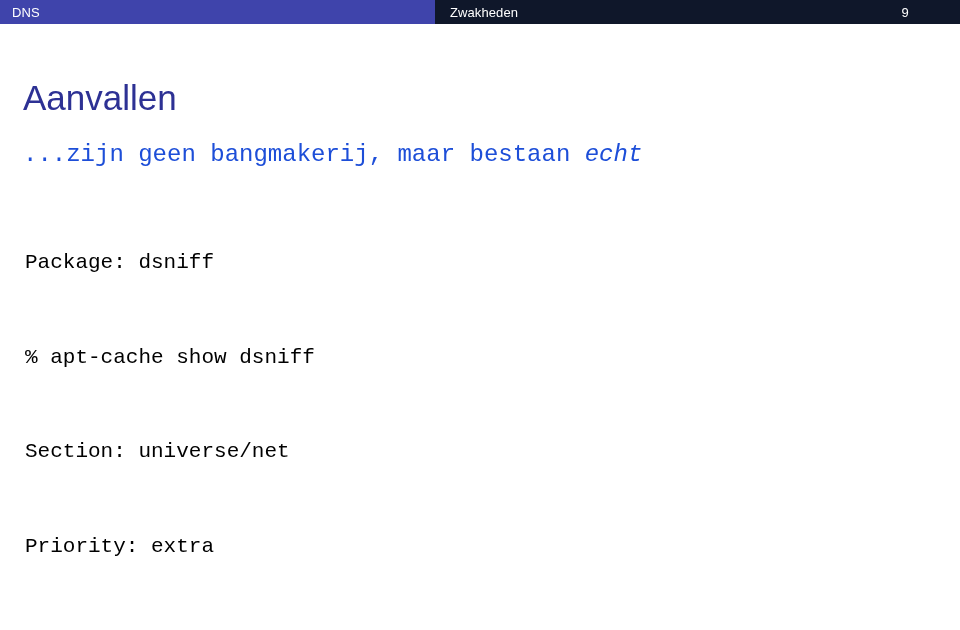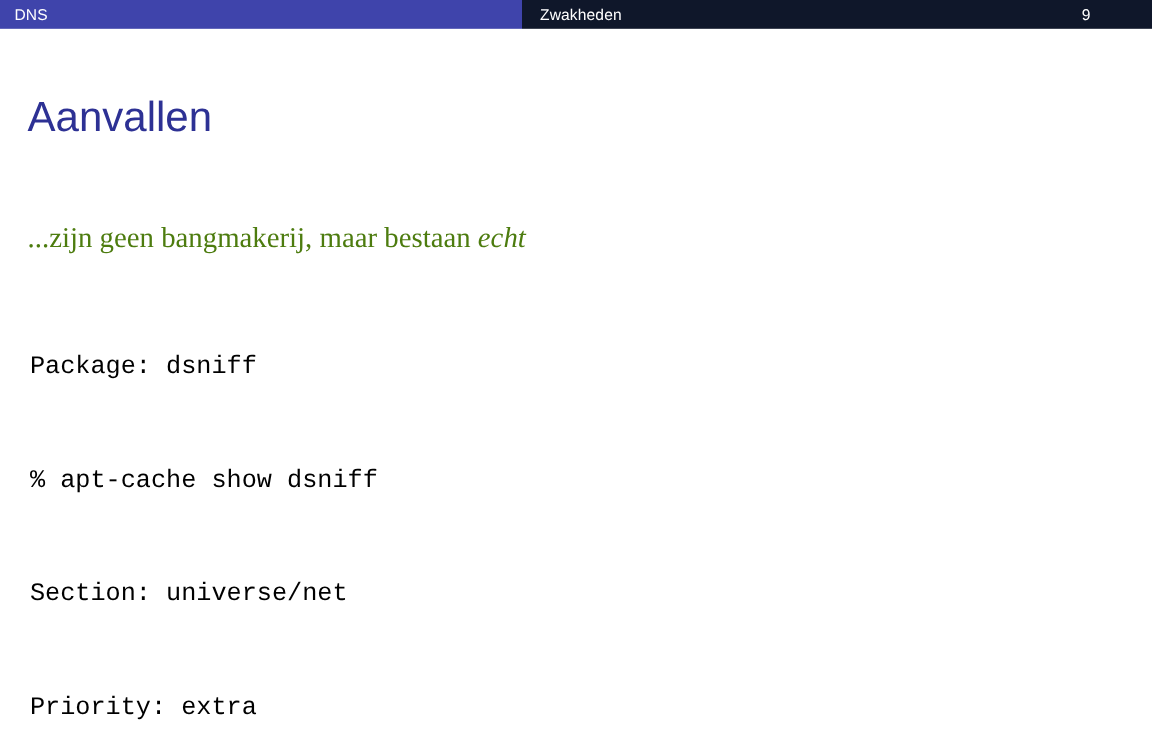--- a/index.html
+++ b/index.html
@@ -80,26 +80,25 @@
   
   .body {
     position: absolute;
     left: 0;
     top: 140px;
     width: 960px;
   }
 
   .lead-line {
     padding-left: 23px;
-    font-family: Liberation Serif, serif;
+    font-family: Liberation Mono, monospace;
     font-size: 24px;
     line-height: 30px;
-    color: #4d7c0f;
+    color: #1d4ed8;
     white-space: nowrap;
-    margin-top: 44px;
   }
   .lead-line .em {
     font-style: italic;
   }
 
   .verbatim {
     margin-top: 14px;
     padding-left: 25px;
     font-family: "Liberation Mono", monospace;
     font-size: 21px;

